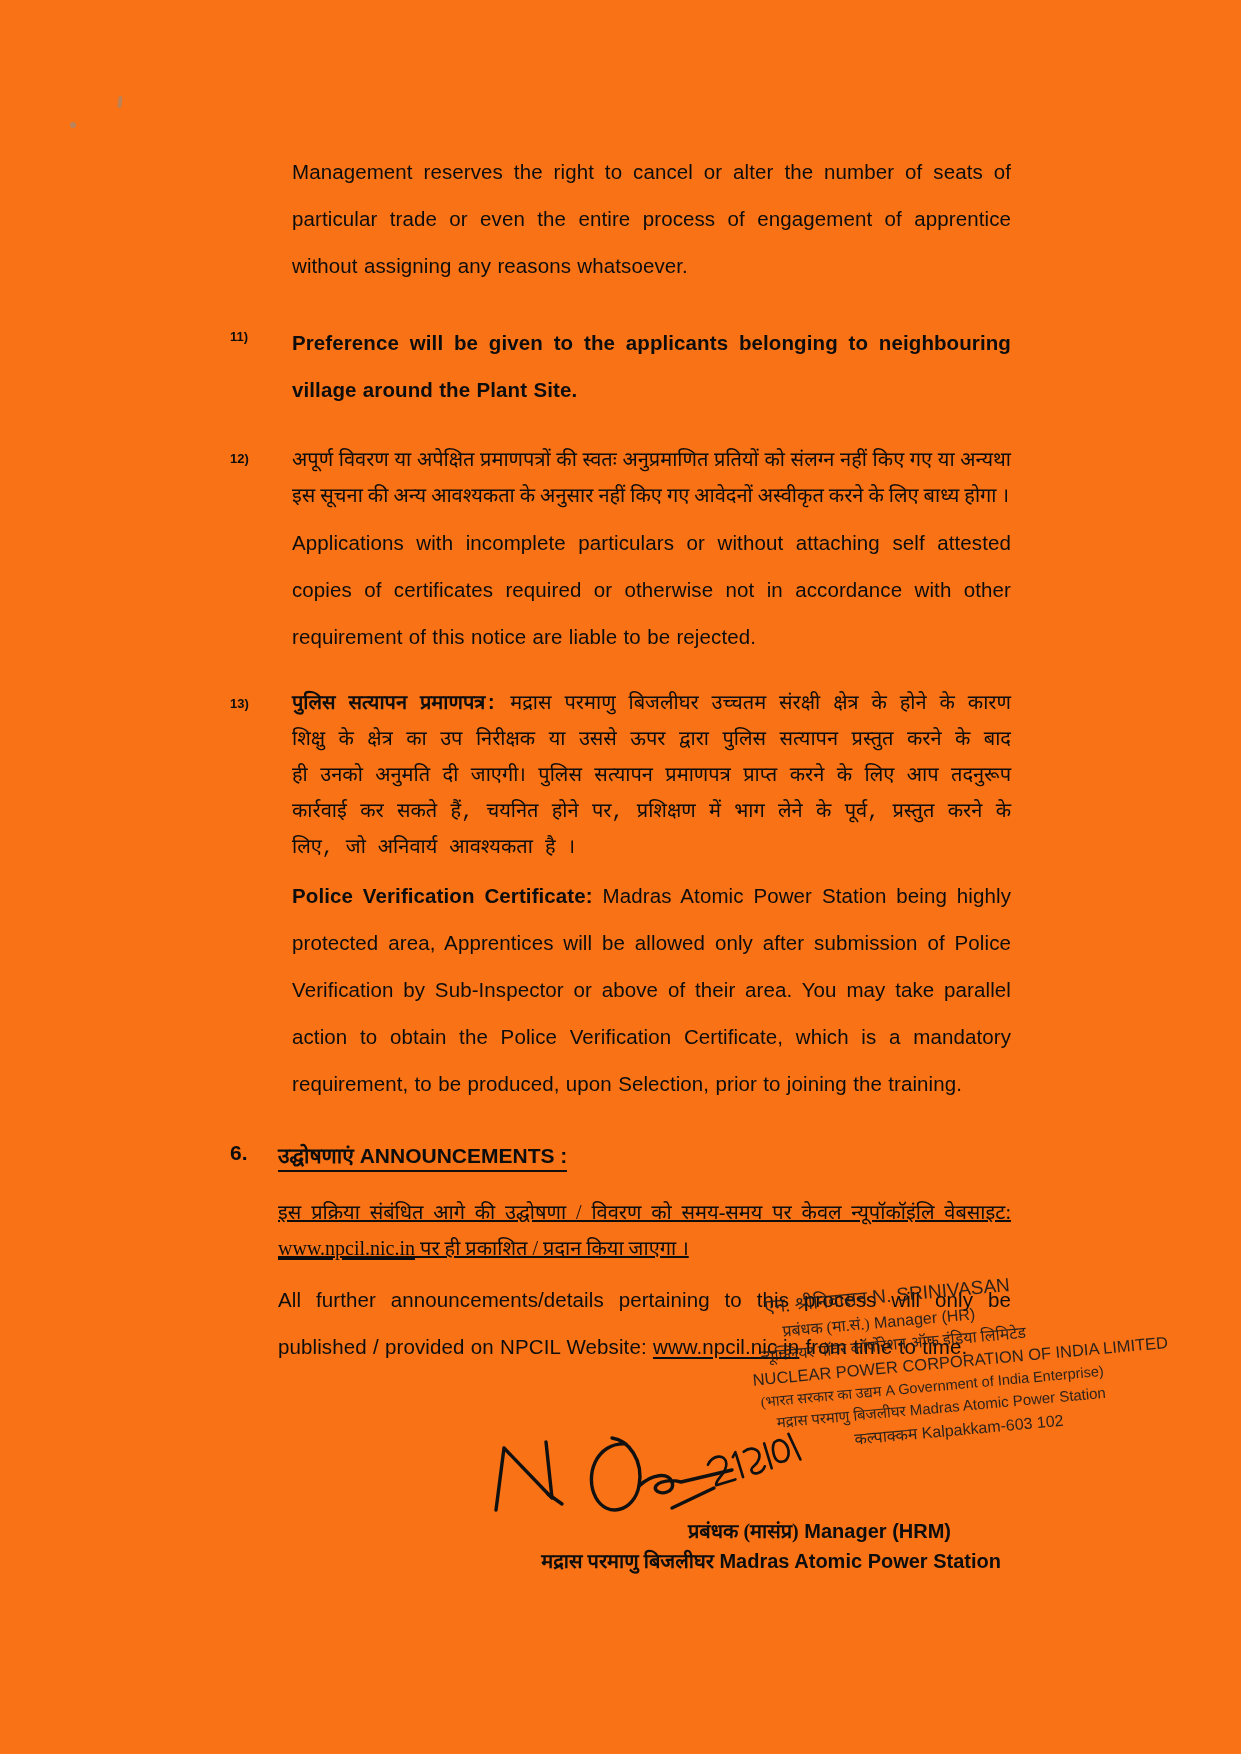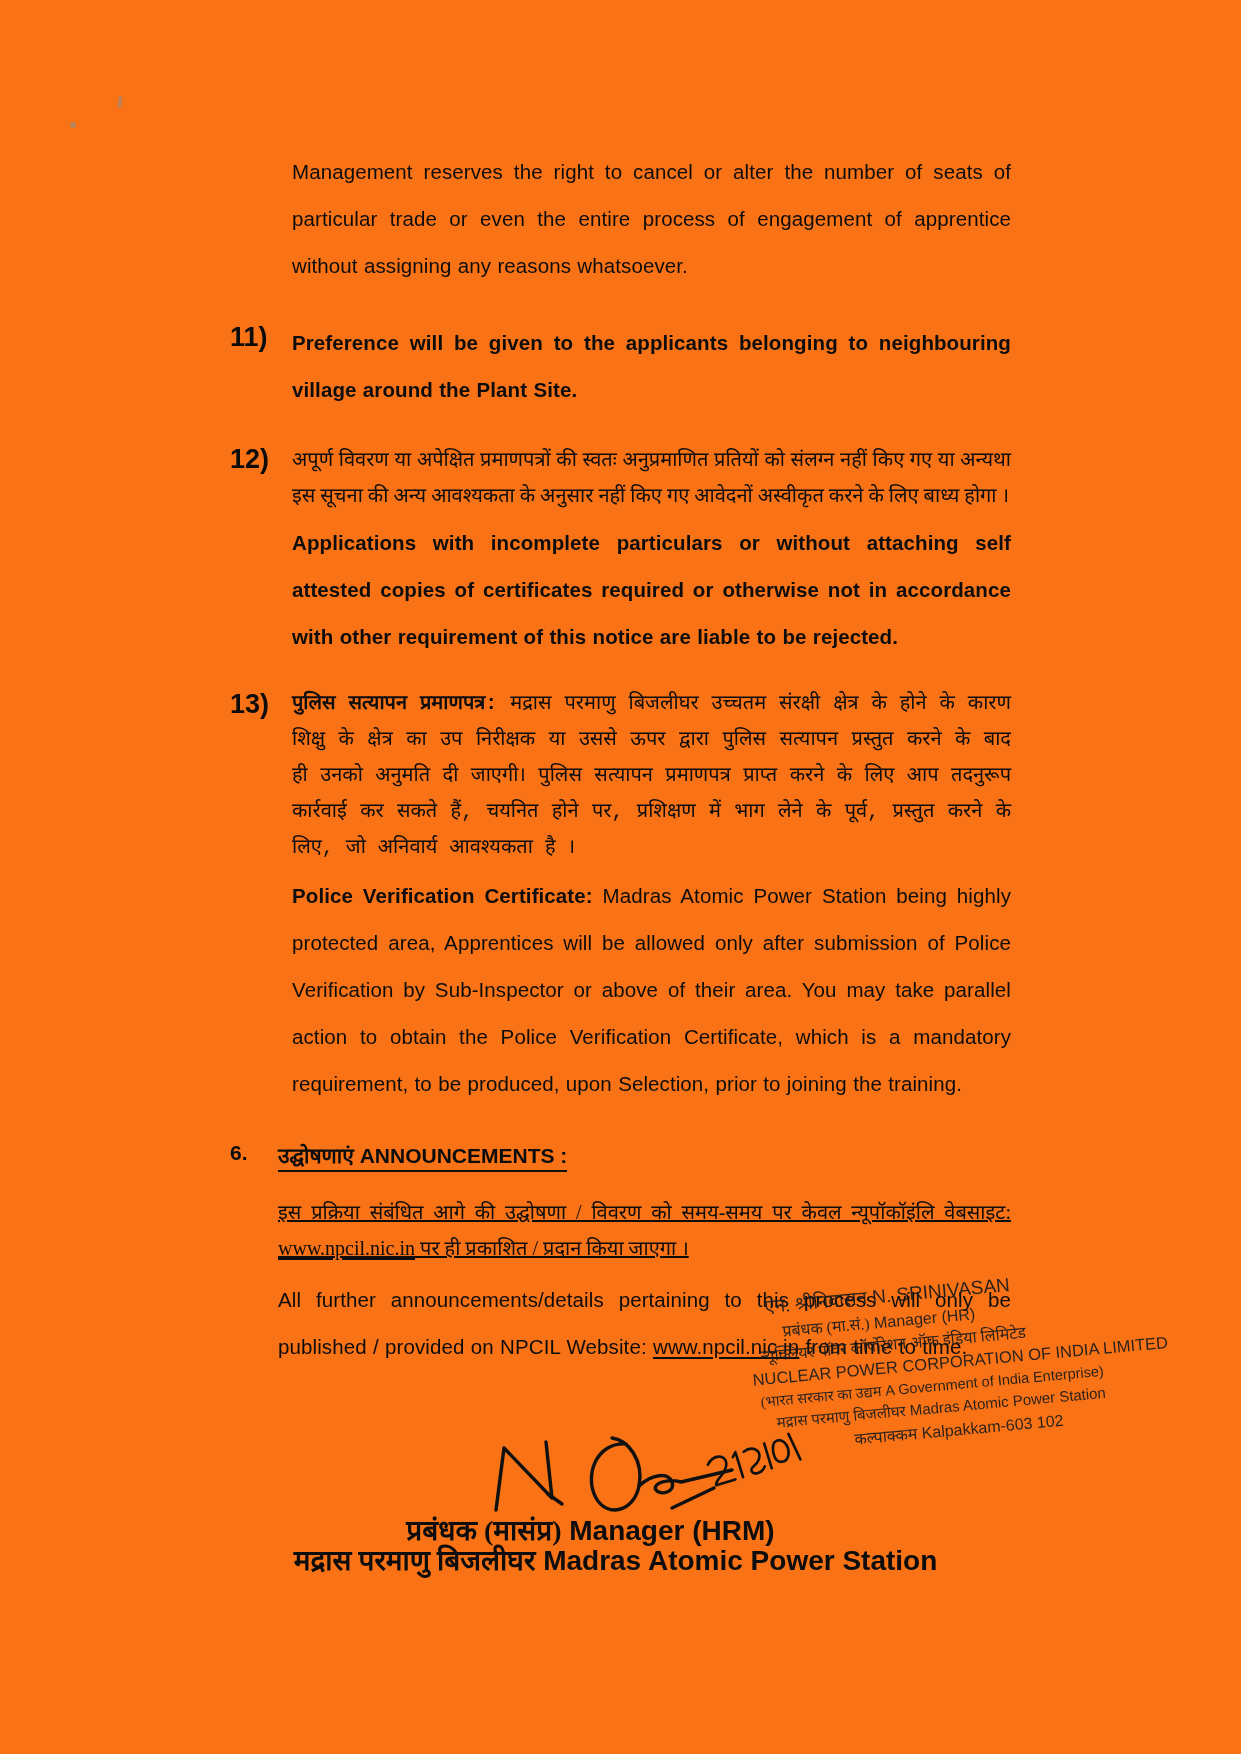--- a/index.html
+++ b/index.html
@@ -57,21 +57,21 @@
   .numrow {
     position: relative;
     padding-left: 62px;
   }
   .numrow > .num {
     position: absolute;
     left: 0;
     top: 0;
     width: 48px;
     text-align: left;
-    font-size: 27px;
+    font-size: 13px;
     font-weight: bold;
     line-height: 36px;
   }
   .numrow.n12 > .num,
   .numrow.n13 > .num { line-height: 36px; }
 
   .intro {
     padding-left: 62px;
   }
 
@@ -113,22 +113,22 @@
     position: relative;
     margin-top: 54px;
     height: 150px;
   }
   .sign-svg {
     position: absolute;
     right: 205px;
     top: 0;
   }
   .sign-line {
-    text-align: center;
-    font-size: 28px;
+    text-align: right;
+    font-size: 20px;
     font-weight: bold;
     line-height: 30px;
     padding-right: 60px;
   }
   .sign-line .s-hin {
     font-family: "Liberation Serif", "DejaVu Sans", serif;
     font-weight: bold;
   }
 
   
@@ -170,21 +170,21 @@
     <p class="para eng intro" style="margin-bottom:30px;">Management reserves the right to cancel or alter the number of seats of particular trade or even the entire process of engagement of apprentice without assigning any reasons whatsoever.</p>
 
     <div class="numrow n11" style="margin-bottom:28px;">
       <span class="num">11)</span>
       <p class="para eng bold" style="margin:0;">Preference will be given to the applicants belonging to neighbouring village around the Plant Site.</p>
     </div>
 
     <div class="numrow n12" style="margin-bottom:26px;">
       <span class="num">12)</span>
       <p class="para hin" style="margin:0 0 6px 0;">अपूर्ण विवरण या अपेक्षित प्रमाणपत्रों की स्वतः अनुप्रमाणित प्रतियों को संलग्न नहीं किए गए या अन्यथा इस सूचना की अन्य आवश्यकता के अनुसार नहीं किए गए आवेदनों अस्वीकृत करने के लिए बाध्य होगा ।</p>
-      <p class="para eng" style="margin:0;font-weight:bold;">Applications with incomplete particulars or without attaching self attested copies of certificates required or otherwise not in accordance with other requirement of this notice are liable to be rejected.</p>
+      <p class="para eng" style="margin:0;">Applications with incomplete particulars or without attaching self attested copies of certificates required or otherwise not in accordance with other requirement of this notice are liable to be rejected.</p>
     </div>
 
     <div class="numrow n13">
       <span class="num">13)</span>
       <p class="para hin" style="margin:0 0 6px 0;font-family:Liberation Mono, monospace;">
         <span class="bold" style="font-weight:bold;">पुलिस सत्यापन प्रमाणपत्र:</span>
         <span>मद्रास परमाणु बिजलीघर उच्चतम संरक्षी क्षेत्र के होने के कारण शिक्षु के क्षेत्र का उप निरीक्षक या उससे ऊपर द्वारा पुलिस सत्यापन प्रस्तुत करने के बाद ही उनको अनुमति दी जाएगी। पुलिस सत्यापन प्रमाणपत्र प्राप्त करने के लिए आप तदनुरूप कार्रवाई कर सकते हैं, चयनित होने पर, प्रशिक्षण में भाग लेने के पूर्व, प्रस्तुत करने के लिए, जो अनिवार्य आवश्यकता है ।</span>
       </p>
       <p class="para eng" style="margin:0;">
         <span style="font-weight:bold;">Police Verification Certificate:</span>

